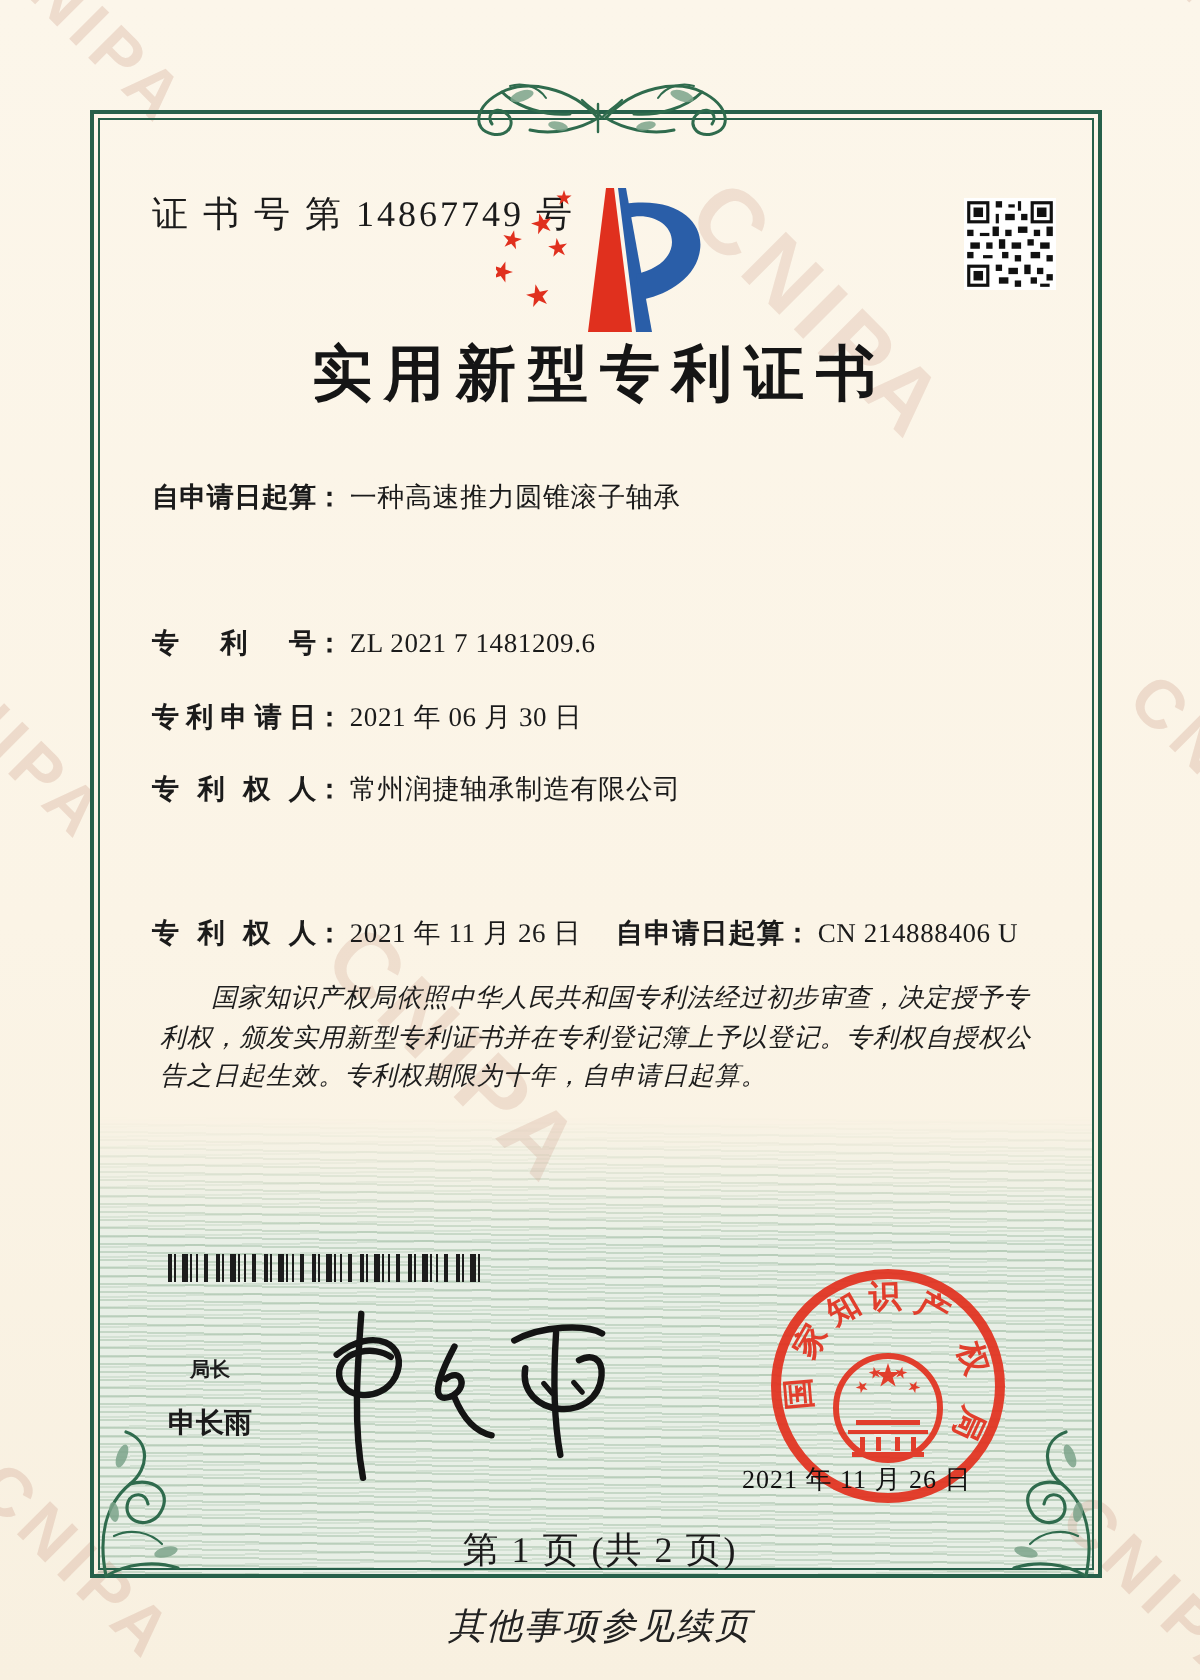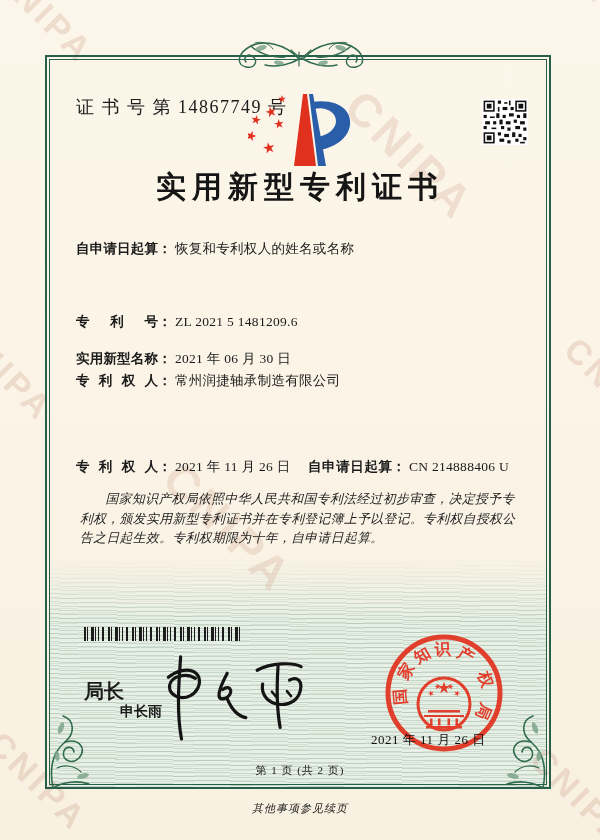--- a/index.html
+++ b/index.html
@@ -59,27 +59,27 @@
   .barcode{
     position:absolute; z-index:3; left:84px; top:627px; width:157px; height:14px;
     background:repeating-linear-gradient(90deg,
       #1c1c1c 0 2px, transparent 2px 3px,
       #1c1c1c 3px 4px, transparent 4px 7px,
       #1c1c1c 7px 10px, transparent 10px 11px,
       #1c1c1c 11px 12px, transparent 12px 14px,
       #1c1c1c 14px 15px, transparent 15px 18px,
       #1c1c1c 18px 20px, transparent 20px 24px);
   }
-  .officer-title{position:absolute; z-index:3; left:84px; top:678px; font-size:20px; font-weight:600;}
-  .officer-name{position:absolute; z-index:3; left:84px; top:703px; font-size:14px; font-weight:600;margin-left:36px;}
+  .officer-title{position:absolute; z-index:3; left:95px; top:678px; font-size:10px; font-weight:600;}
+  .officer-name{position:absolute; z-index:3; left:84px; top:703px; font-size:14px; font-weight:600;}
   .sig{position:absolute; z-index:4; left:152px; top:643px; transform:rotate(-2deg);}
   .seal{position:absolute; z-index:4; left:380px; top:629px; opacity:.93;}
   .sealdate{position:absolute; z-index:5; left:371px; top:731px; font-size:13px; letter-spacing:0.5px; color:#111; white-space:nowrap;}
-  .pagenum{position:absolute; z-index:3; left:0; right:0; top:763px; text-align:center; font-size:11px; letter-spacing:1px;}
-  .footnote{position:absolute; z-index:3; left:0; right:0; top:801px; text-align:center; font-size:11px; font-style:italic; letter-spacing:1px; color:#222;}
+  .pagenum{position:absolute; z-index:3; left:0; right:0; top:763px; text-align:center; font-size:18px; letter-spacing:1px;}
+  .footnote{position:absolute; z-index:3; left:0; right:0; top:801px; text-align:center; font-size:18px; font-style:italic; letter-spacing:1px; color:#222;}
 </style>
 </head>
 <body>
 
 <div class="page">
 
   <span class="wm" style="left:-18px; top:-6px;">CNIPA</span>
   <span class="wm" style="left:548px; top:-18px;">CNIPA</span>
   <span class="wm big" style="left:330px; top:128px;">CNIPA</span>
   <span class="wm" style="left:-58px; top:352px;">CNIPA</span>
@@ -215,31 +215,31 @@
         <rect x="16" y="26" width="2" height="2"></rect>
         <rect x="21" y="25" width="2" height="2"></rect>
         <rect x="24" y="27" width="3" height="1"></rect>
     </g>
   </svg>
 
   <div class="title">实用新型专利证书</div>
 
   <div class="frow" style="top:240px;">
     <span class="flabel">自申请日起算</span><span class="colon">：</span>
-    <span class="fval">恢复和专利权人的姓名或名称</span>
+    <span class="fval">一种高速推力圆锥滚子轴承</span>
   </div>
   <div class="frow" style="top:313px;">
     <span class="flabel">专利号</span><span class="colon">：</span>
-    <span class="fval">ZL 2021 5 1481209.6</span>
+    <span class="fval">ZL 2021 7 1481209.6</span>
   </div>
   <div class="frow" style="top:350px;">
-    <span class="flabel">实用新型名称</span><span class="colon">：</span>
+    <span class="flabel">专利申请日</span><span class="colon">：</span>
     <span class="fval">2021 年 06 月 30 日</span>
   </div>
-  <div class="frow" style="top:372px;">
+  <div class="frow" style="top:386px;">
     <span class="flabel">专利权人</span><span class="colon">：</span>
     <span class="fval">常州润捷轴承制造有限公司</span>
   </div>
   <div class="frow" style="top:458px;">
     <span class="flabel">专利权人</span><span class="colon">：</span>
     <span class="fval">2021 年 11 月 26 日</span>
     <span class="grant2">
       <span class="flabel">自申请日起算</span><span class="colon">：</span>
       <span class="fval">CN 214888406 U</span>
     </span>

